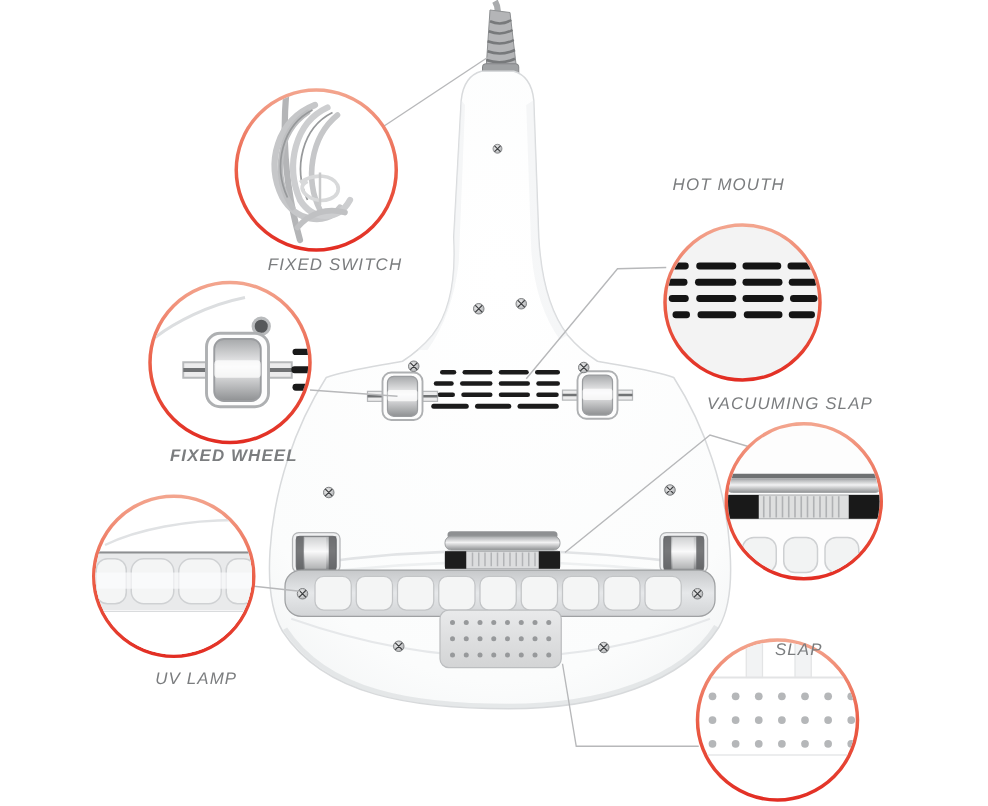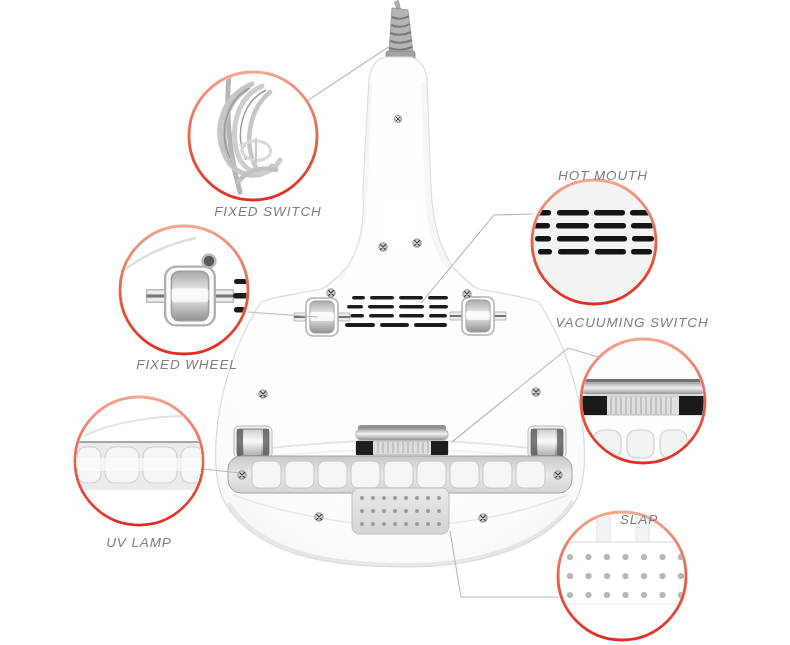--- a/index.html
+++ b/index.html
@@ -352,19 +352,19 @@
             <circle cx="644" cy="595" r="3.1"></circle>
             <circle cx="662.5" cy="595" r="3.1"></circle>
             <circle cx="681" cy="595" r="3.1"></circle>
       </g>
       <path d="M564,604 H682" stroke="#e6e7e8" stroke-width="1.2"></path>
     </g>
   </g>
 </svg>
 
   <div class="callout-label" style="left:268px; top:204px;">FIXED SWITCH</div>
-  <div class="callout-label" style="left:187px; top:357px;">FIXED WHEEL</div>
-  <div class="callout-label" style="left:139px; top:535px;">UV LAMP</div>
-  <div class="callout-label" style="left:583px; top:168px;margin-left:20px;">HOT MOUTH</div>
-  <div class="callout-label" style="left:632px; top:315px;">VACUUMING SWITCH</div>
+  <div class="callout-label" style="left:187px; top:357px;font-weight:bold;">FIXED WHEEL</div>
+  <div class="callout-label" style="left:157px; top:535px;">UV LAMP</div>
+  <div class="callout-label" style="left:583px; top:140px;">HOT MOUTH</div>
+  <div class="callout-label" style="left:632px; top:315px;">VACUUMING SLAP</div>
   <div class="callout-label" style="left:639px; top:512px;">SLAP</div>
 
 </div>
 
 </body></html>

